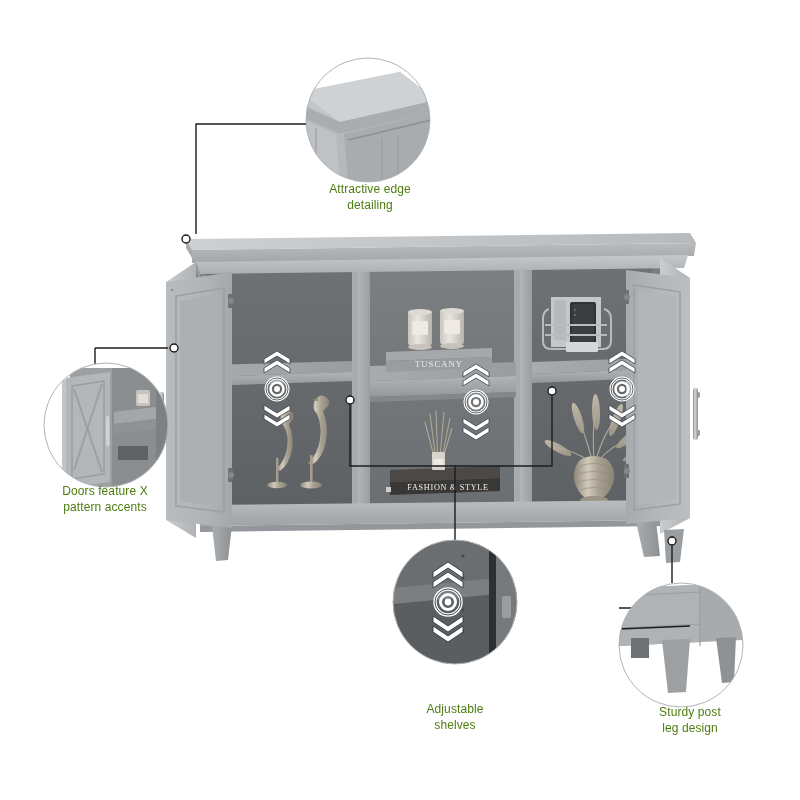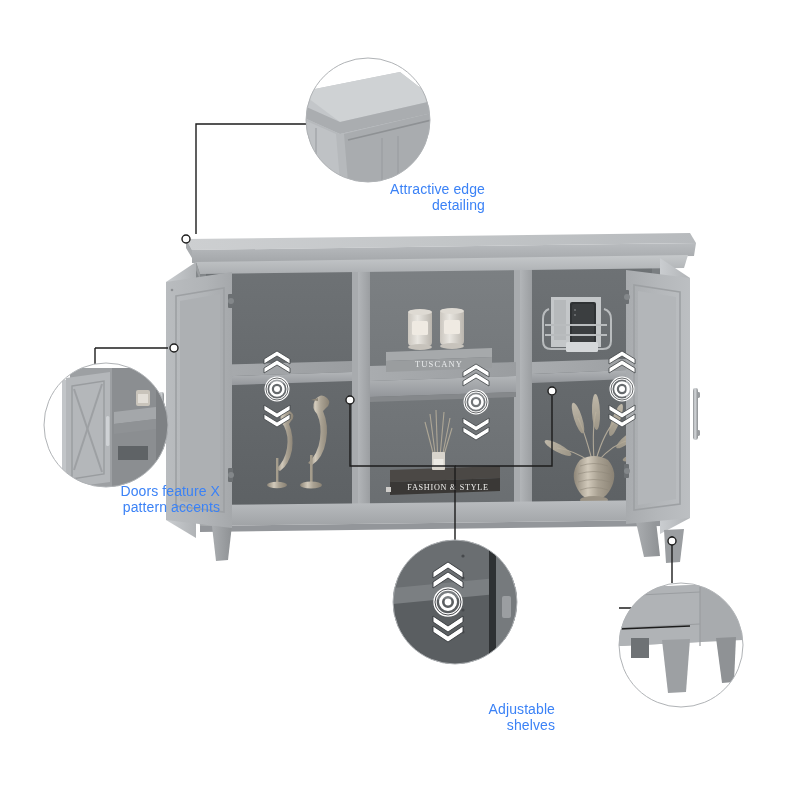--- a/index.html
+++ b/index.html
@@ -4,22 +4,22 @@
 <style>
   html,body{margin:0;padding:0;background:#ffffff;}
   body{
     width:800px;height:800px;position:relative;overflow:hidden;
     font-family:"Liberation Sans","DejaVu Sans",sans-serif;
     background:#ffffff;
   }
   #stage{position:absolute;left:0;top:0;width:800px;height:800px;}
   svg#art{position:absolute;left:0;top:0;width:800px;height:800px;display:block;}
   .callout-label{
-    position:absolute;text-align:right;color:#3b82f6;
-    font-size:14px;line-height:15.5px;font-weight:400;
+    position:absolute;text-align:center;color:#4d7c0f;
+    font-size:12px;line-height:15.5px;font-weight:400;
     letter-spacing:.1px;white-space:pre-line;
   }
   .lbl-edge{left:255px;top:182px;width:230px;}
   .lbl-doors{left:-10px;top:484px;width:230px;}
   .lbl-shelves{left:355px;top:664px;width:200px;margin-top:38px;}
   .lbl-legs{left:590px;top:705px;width:200px;}
 </style>
 </head>
 <body>
 
@@ -465,14 +465,16 @@
 
 <div class="callout-label lbl-edge">Attractive edge
 detailing</div>
 
 <div class="callout-label lbl-doors">Doors feature X
 pattern accents</div>
 
 <div class="callout-label lbl-shelves">Adjustable
 shelves</div>
 
+<div class="callout-label lbl-legs">Sturdy post
+leg design</div>
 
 </div>
 
 </body></html>

